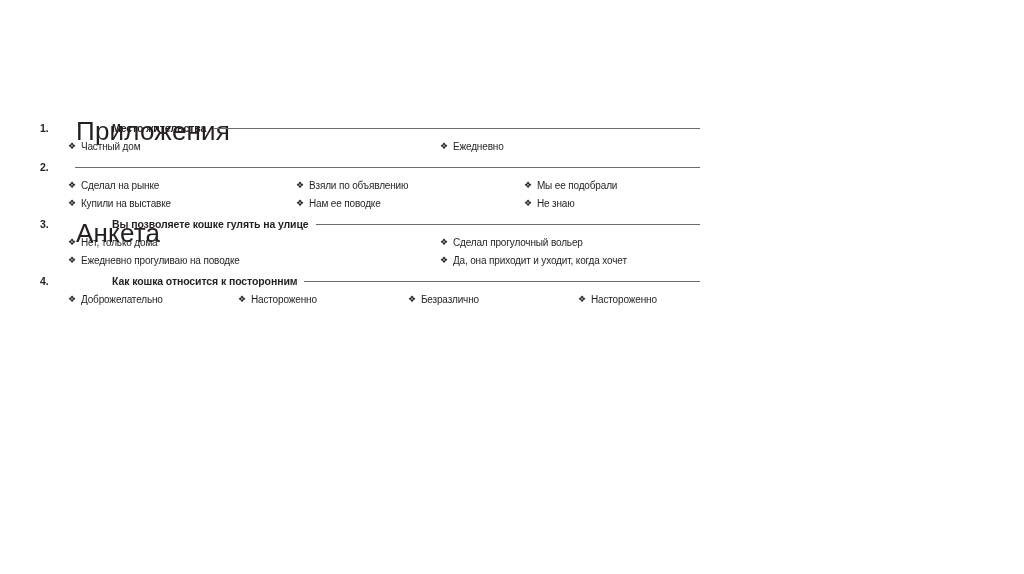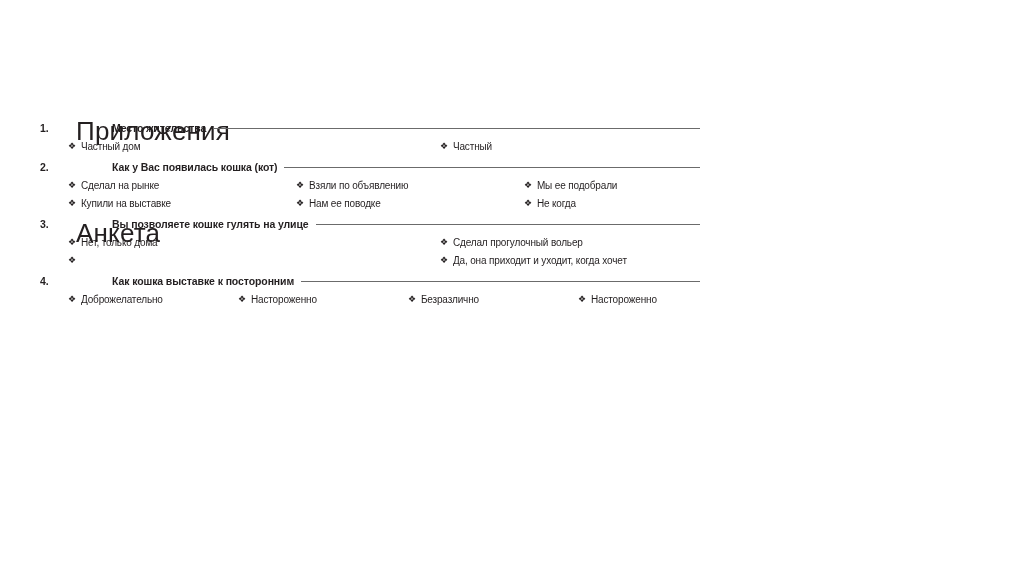--- a/index.html
+++ b/index.html
@@ -124,29 +124,28 @@
         <span class="q-label">Место жительства</span>
         <span class="q-rule"></span>
       </div>
       <div class="opt-row cols-2-wide">
         <div class="opt">
           <span class="opt-bullet">❖</span>
           <span class="opt-text">Частный дом</span>
         </div>
         <div class="opt">
           <span class="opt-bullet">❖</span>
-          <span class="opt-text">Частный</span>
+          <span class="opt-text">Ежедневно</span>
         </div>
       </div>
       <div class="q-block-gap"></div>
     </div>
     <div class="question-block">
       <div class="q-head">
         <span class="q-number">2.</span>
-        <span class="q-label">Как у Вас появилась кошка (кот)</span>
         <span class="q-rule"></span>
       </div>
       <div class="opt-row cols-3">
         <div class="opt">
           <span class="opt-bullet">❖</span>
           <span class="opt-text">Сделал на рынке</span>
         </div>
         <div class="opt">
           <span class="opt-bullet">❖</span>
           <span class="opt-text">Взяли по объявлению</span>
@@ -160,21 +159,21 @@
         <div class="opt">
           <span class="opt-bullet">❖</span>
           <span class="opt-text">Купили на выставке</span>
         </div>
         <div class="opt">
           <span class="opt-bullet">❖</span>
           <span class="opt-text">Нам ее поводке</span>
         </div>
         <div class="opt">
           <span class="opt-bullet">❖</span>
-          <span class="opt-text">Не когда</span>
+          <span class="opt-text">Не знаю</span>
         </div>
       </div>
       <div class="q-block-gap"></div>
     </div>
     <div class="question-block">
       <div class="q-head">
         <span class="q-number">3.</span>
         <span class="q-label">Вы позволяете кошке гулять на улице</span>
         <span class="q-rule"></span>
       </div>
@@ -184,32 +183,33 @@
           <span class="opt-text">Нет, только дома</span>
         </div>
         <div class="opt">
           <span class="opt-bullet">❖</span>
           <span class="opt-text">Сделал прогулочный вольер</span>
         </div>
       </div>
       <div class="opt-row cols-2-wide">
         <div class="opt">
           <span class="opt-bullet">❖</span>
+          <span class="opt-text">Ежедневно прогуливаю на поводке</span>
         </div>
         <div class="opt">
           <span class="opt-bullet">❖</span>
           <span class="opt-text">Да, она приходит и уходит, когда хочет</span>
         </div>
       </div>
       <div class="q-block-gap"></div>
     </div>
     <div class="question-block">
       <div class="q-head">
         <span class="q-number">4.</span>
-        <span class="q-label">Как кошка выставке к посторонним</span>
+        <span class="q-label">Как кошка относится к посторонним</span>
         <span class="q-rule"></span>
       </div>
       <div class="opt-row cols-4">
         <div class="opt">
           <span class="opt-bullet">❖</span>
           <span class="opt-text">Доброжелательно</span>
         </div>
         <div class="opt">
           <span class="opt-bullet">❖</span>
           <span class="opt-text">Настороженно</span>

